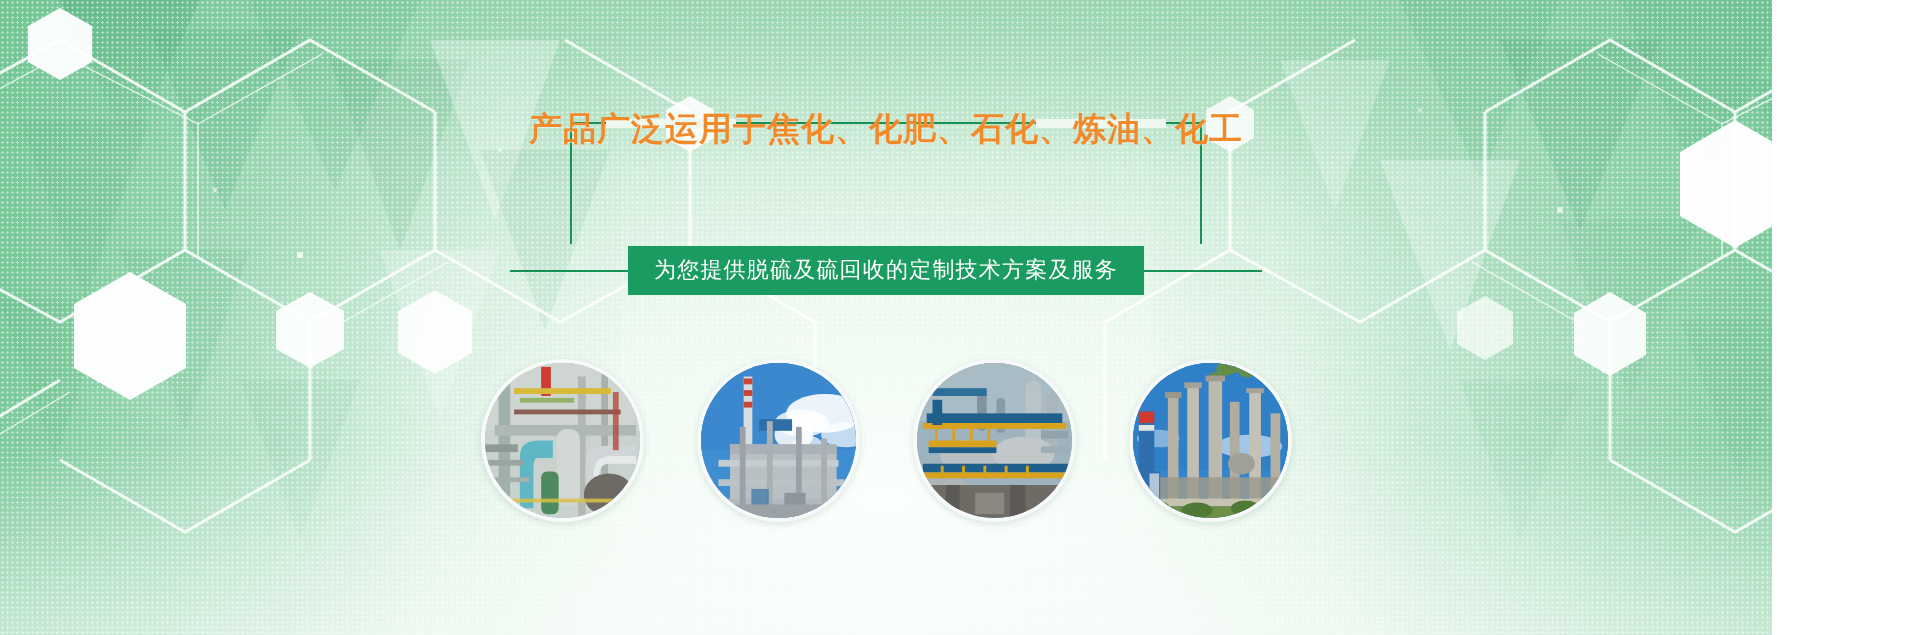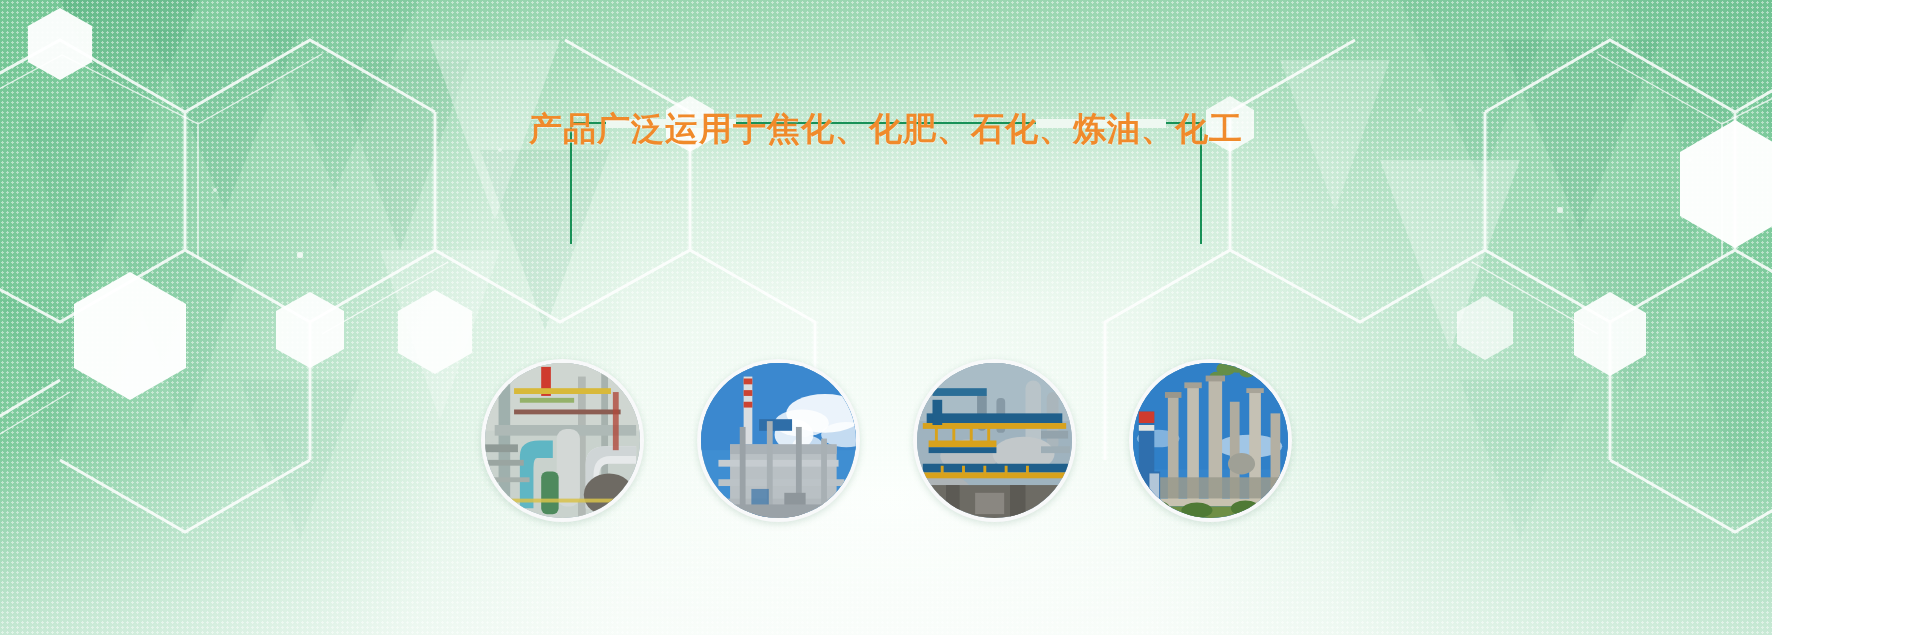--- a/index.html
+++ b/index.html
@@ -240,20 +240,25 @@
     <div class="headline-frame">
       <div class="bracket"></div>
       <div class="bracket-mask-left"></div>
       <div class="bracket-mask-right"></div>
       <div class="headline">
         <span class="l1">产品广泛运用于焦化、化肥、石化、炼油、化工</span>
       </div>
     </div>
   </div>
 
+  <div class="sub-wrap">
+    <div class="sub-rule"></div>
+    <div class="subbanner">为您提供脱硫及硫回收的定制技术方案及服务</div>
+    <div class="sub-rule"></div>
+  </div>
 
   <div class="photos">
 
     <div class="photo">
       <svg viewBox="0 0 160 160" aria-hidden="true">
         <rect width="160" height="160" fill="#c9d2cd"></rect>
         <rect x="0" y="0" width="160" height="70" fill="#cfd6d1"></rect>
         <rect x="14" y="10" width="12" height="150" fill="#9fb0ad"></rect>
         <rect x="58" y="4" width="10" height="30" fill="#cf3b2e"></rect>
         <rect x="96" y="14" width="8" height="146" fill="#b2b9b5"></rect>

